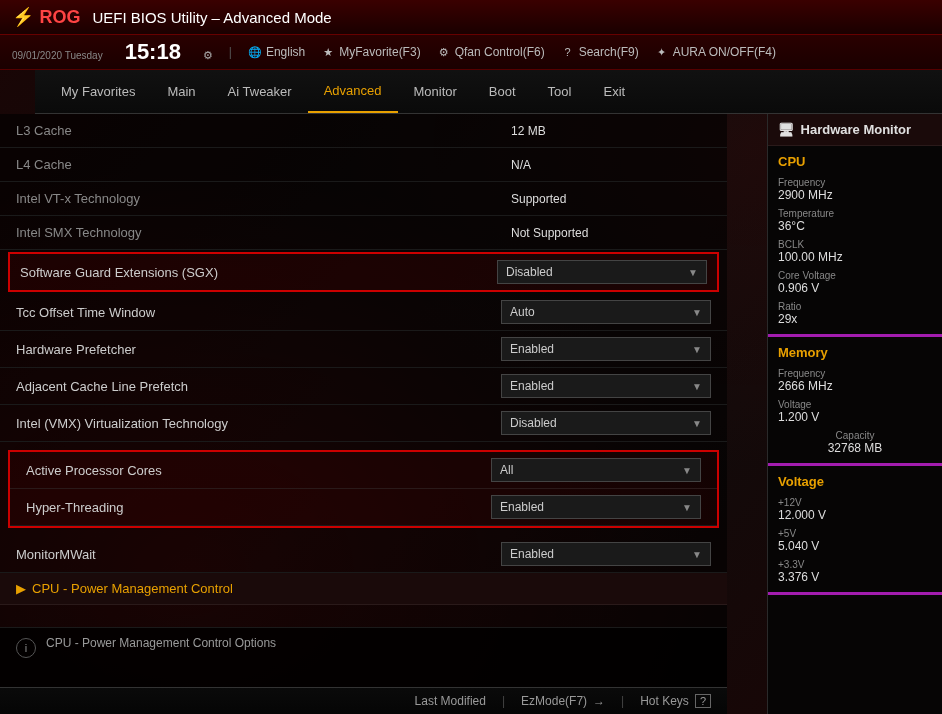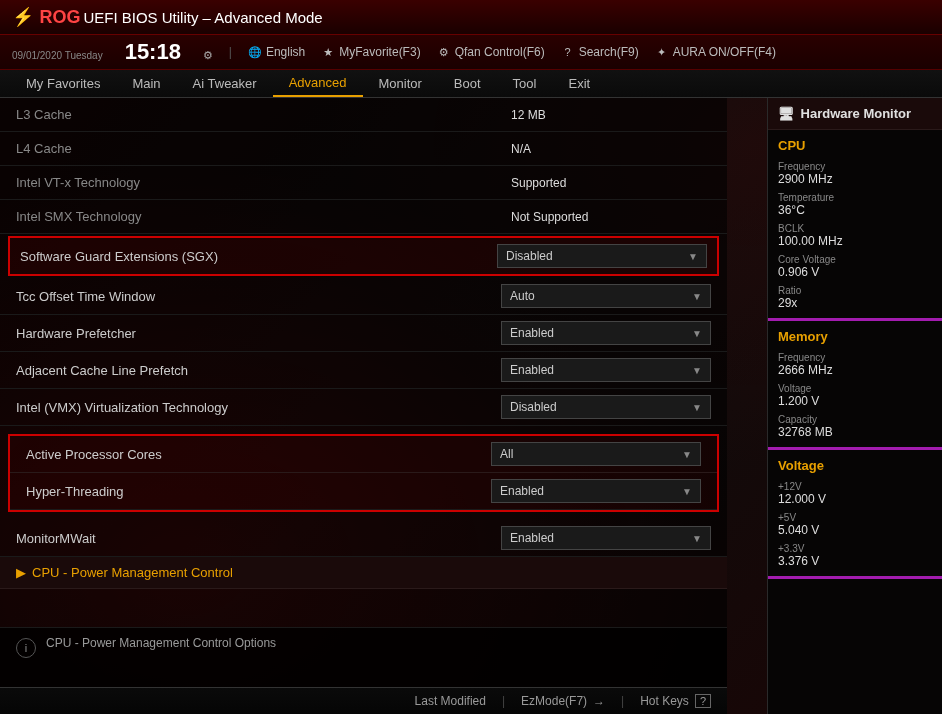--- a/index.html
+++ b/index.html
@@ -32,21 +32,21 @@
       display: flex;
       flex-direction: column;
     }
 
     
     .title-bar {
       background: linear-gradient(180deg, #3a0000 0%, #1a0000 100%);
       padding: 6px 12px;
       display: flex;
       align-items: center;
-      gap: 3px;
+      gap: 12px;
       border-bottom: 1px solid #600;
     }
     .logo {
       color: #ff4444;
       font-size: 18px;
       font-weight: bold;
     }
     .title-text {
       color: #fff;
       font-size: 15px;
@@ -89,21 +89,22 @@
       font-size: 11px;
     }
 
     
     .nav-bar {
       background: linear-gradient(180deg, #111 0%, #0a0a0a 100%);
       padding: 0 10px;
       display: flex;
       align-items: stretch;
       border-bottom: 1px solid #333;
-      height: 28px;
+      height: 44px;
+      margin-left: 35px;
     }
     .nav-item {
       padding: 0 16px;
       display: flex;
       align-items: center;
       font-size: 13px;
       color: #bbb;
       cursor: pointer;
       position: relative;
     }
@@ -525,21 +526,21 @@
         <div class="hw-section-title">Memory</div>
         <div class="hw-grid">
           <div class="hw-item">
             <div class="hw-item-label">Frequency</div>
             <div class="hw-item-value">2666 MHz</div>
           </div>
           <div class="hw-item">
             <div class="hw-item-label">Voltage</div>
             <div class="hw-item-value">1.200 V</div>
           </div>
-          <div class="hw-item" style="grid-column: 1 / -1;">
+          <div class="hw-item" style="grid-column: 1 / -1; text-align: center;">
             <div class="hw-item-label">Capacity</div>
             <div class="hw-item-value">32768 MB</div>
           </div>
         </div>
       </div>
 
       <div class="hw-section">
         <div class="hw-section-title">Voltage</div>
         <div class="hw-grid">
           <div class="hw-item">

